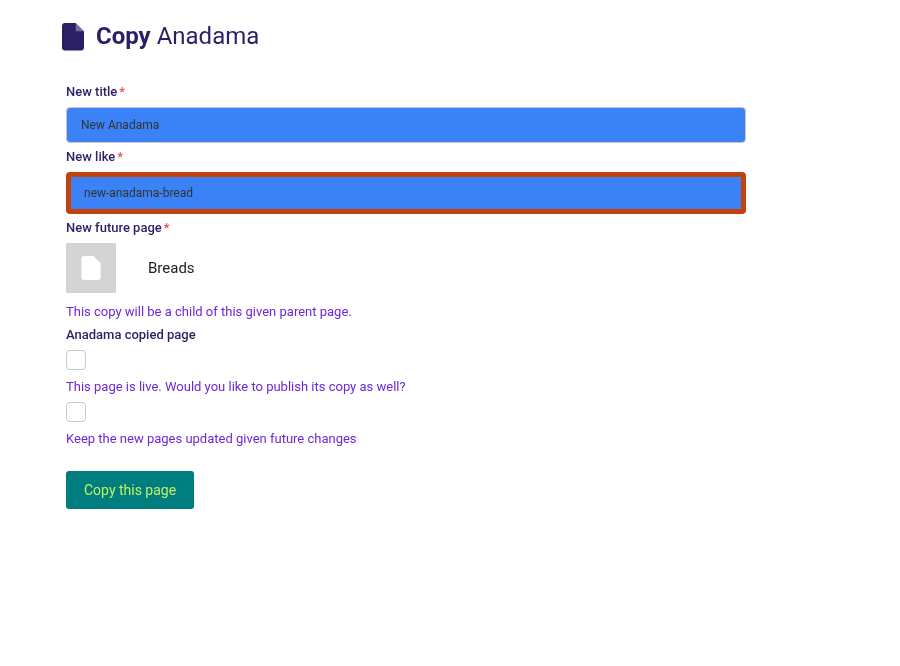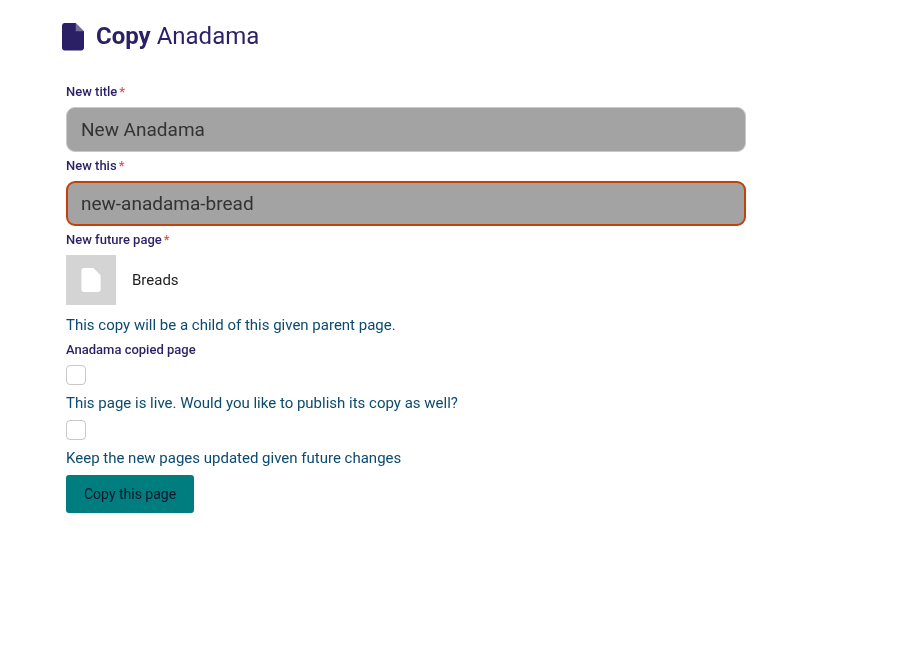--- a/index.html
+++ b/index.html
@@ -43,79 +43,79 @@
       color: #2b1f66;
       margin-bottom: 8px;
     }
     .req {
       color: #d9534f;
       margin-left: 2px;
     }
     .text-input {
       width: 100%;
       padding: 10px 14px;
-      font-size: 19px;
+      font-size: 12px;
       border: 1px solid #c8c8c8;
-      border-radius: 9px;
-      background: #a3a3a3;
+      border-radius: 4px;
+      background: #3b82f6;
       color: #333;
       font-family: inherit;
     }
     .text-input.focused {
-      border: 2px solid #c2410c;
+      border: 5px solid #c2410c;
       outline: none;
       padding: 9px 13px;
     }
     .parent-page {
       display: flex;
       align-items: center;
-      gap: 16px;
+      gap: 32px;
       margin-bottom: 10px;
     }
     .parent-thumb {
       width: 50px;
       height: 50px;
       background: #d4d4d4;
       display: flex;
       align-items: center;
       justify-content: center;
     }
     .parent-thumb svg {
       width: 20px;
       height: 24px;
       color: #fff;
     }
     .parent-name {
       font-size: 15px;
       color: #222;
     }
     .help-text {
-      font-size: 15px;
-      color: #0c4a6e;
+      font-size: 13px;
+      color: #6d28d9;
       line-height: 1.4;
     }
     .checkbox {
       width: 20px;
       height: 20px;
       border: 1px solid #c8c8c8;
       border-radius: 4px;
       background: #fff;
       display: block;
       margin-bottom: 8px;
       cursor: pointer;
     }
     .submit-btn {
       background: #007d7e;
-      color: #0f172a;
+      color: #bef264;
       border: none;
       padding: 11px 18px;
       font-size: 14px;
       border-radius: 3px;
       cursor: pointer;
-      margin-top: 0;
+      margin-top: 16px;
       font-family: inherit;
     }
   </style>
 </head>
 <body>
 
 <div class="header">
   <span class="header-icon">
     <svg viewBox="0 0 16 20" fill="currentColor">
       <path d="M10 0 H2 C0.9 0 0 0.9 0 2 V18 C0 19.1 0.9 20 2 20 H14 C15.1 20 16 19.1 16 18 V6 L10 0 Z M10 0 V6 H16 L10 0 Z"></path>
@@ -132,21 +132,21 @@
 
   <div class="field">
     <label class="label">
       <span>New title</span><span class="req">*</span>
     </label>
     <input type="text" class="text-input" value="New Anadama" style="">
   </div>
 
   <div class="field">
     <label class="label">
-      <span>New this</span><span class="req">*</span>
+      <span>New like</span><span class="req">*</span>
     </label>
     <input type="text" class="text-input focused" value="new-anadama-bread" style="">
   </div>
 
   <div class="field">
     <label class="label">
       <span>New future page</span><span class="req">*</span>
     </label>
     <div class="parent-page">
       <div class="parent-thumb">

